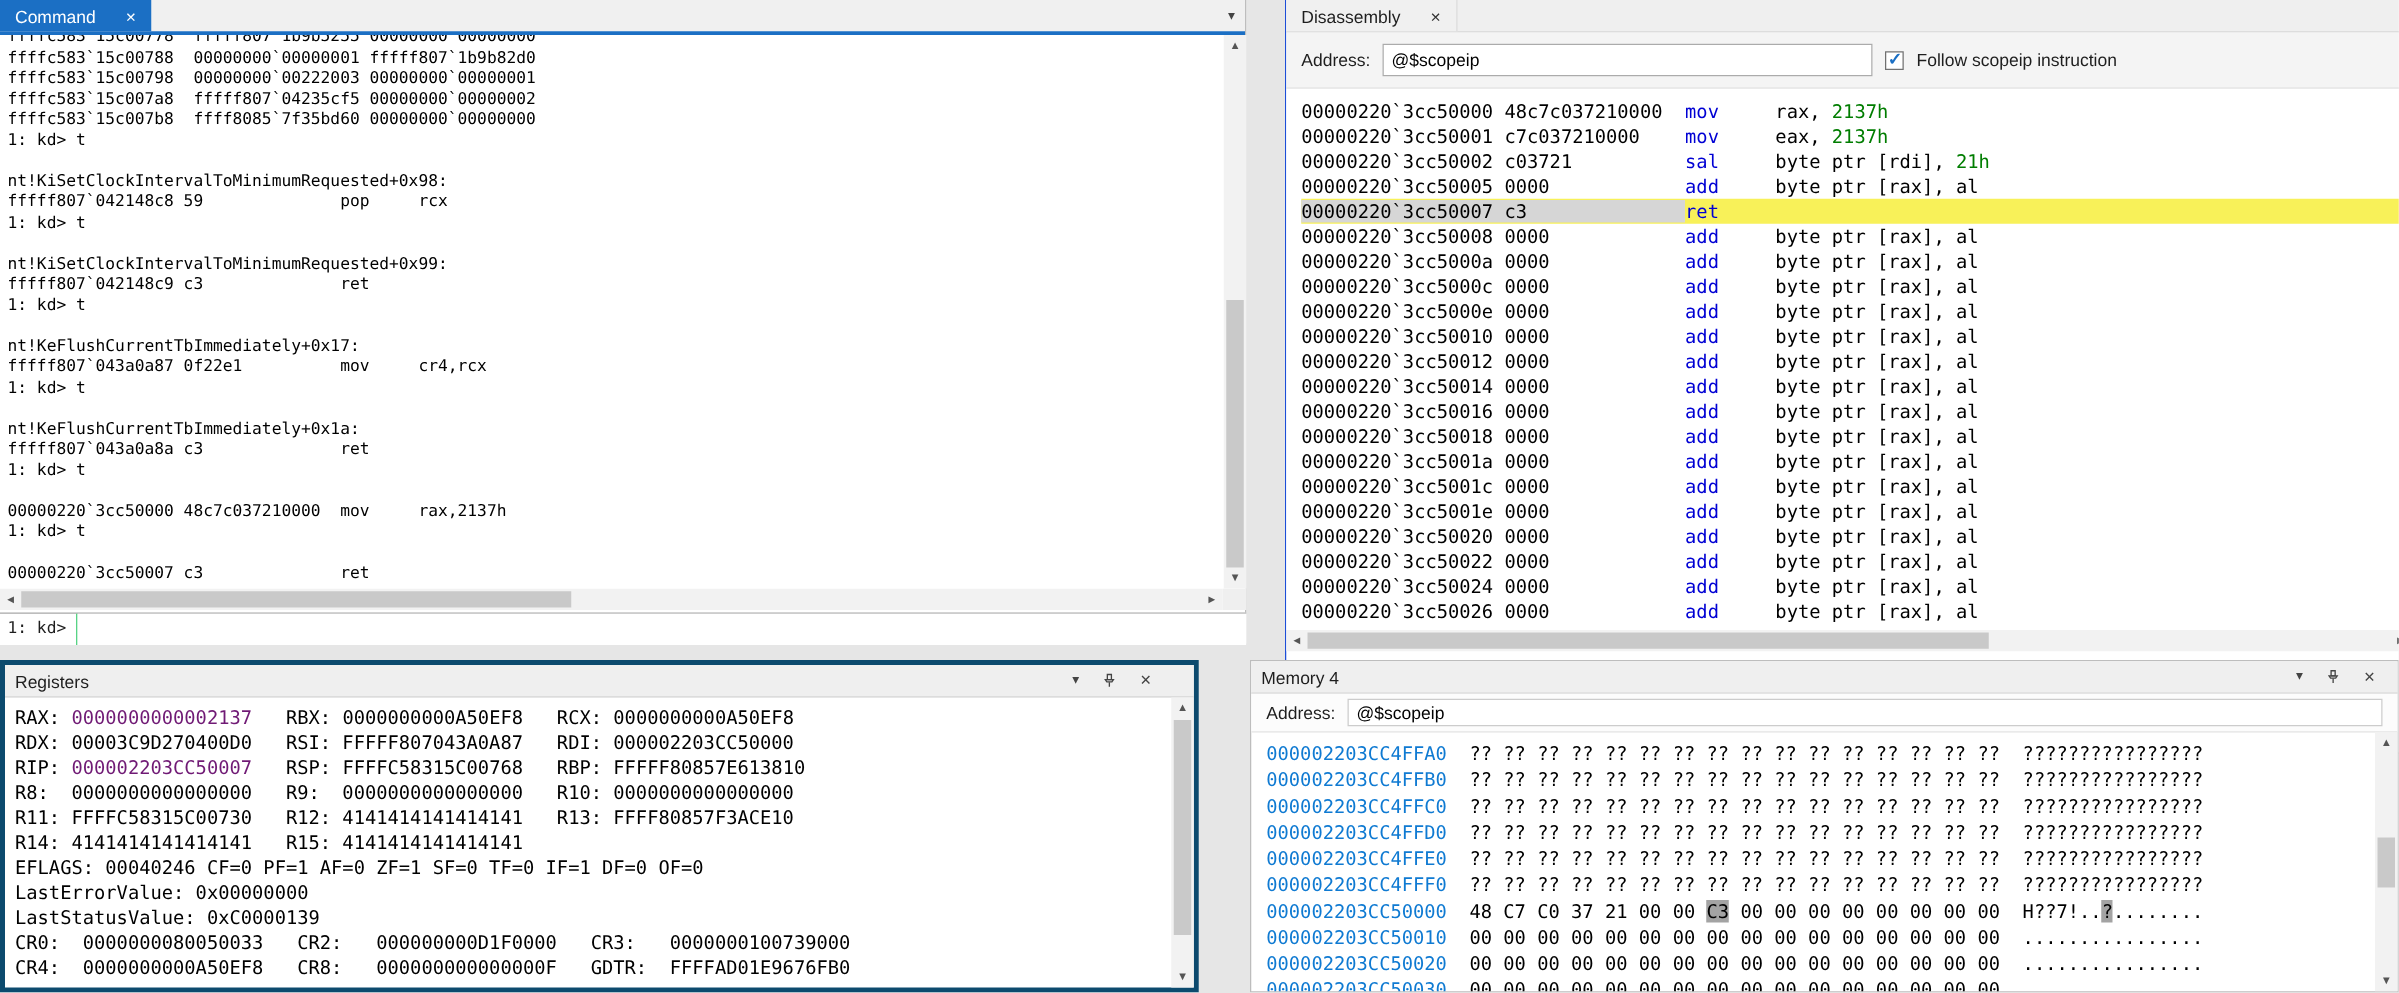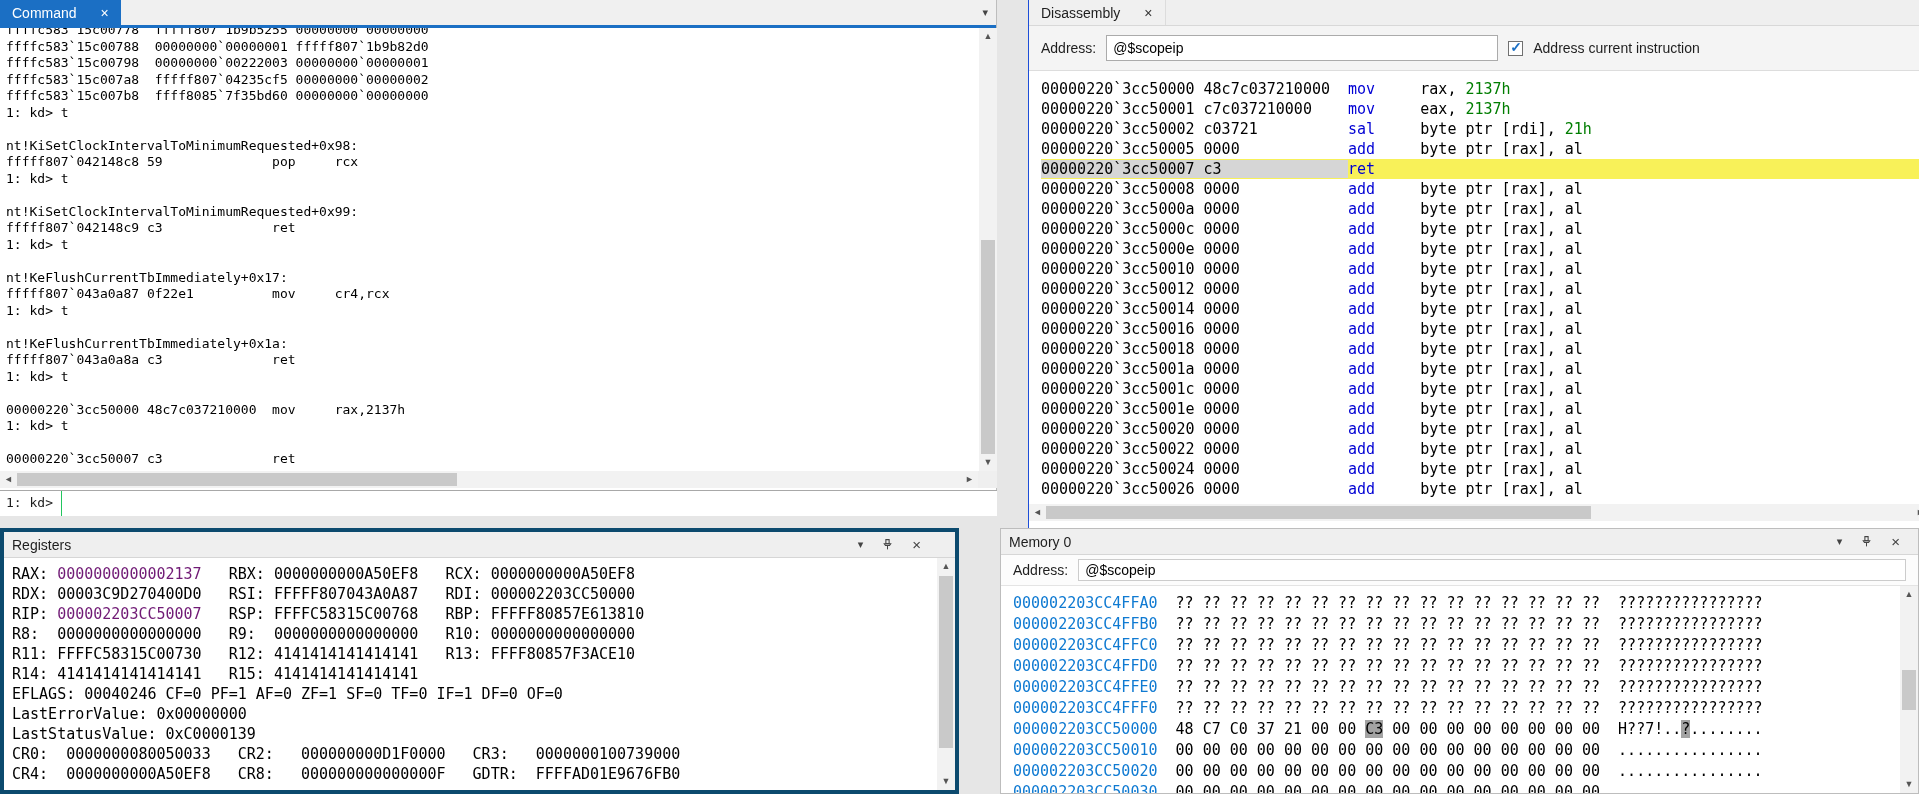--- a/index.html
+++ b/index.html
@@ -117,21 +117,21 @@
       <span class="tabclose" style="color:#333;">×</span>
     </div>
   </div>
 
   <div class="dis-toolbar">
     <span>Address:</span>
     <input class="addr-input" type="text" value="@$scopeip" style="">
     <span class="checkbox checked">
         <span class="chk">✓</span>
       </span>
-    <span>Address current instruction</span>
+    <span>Follow scopeip instruction</span>
   </div>
 
   <div class="dis-content"><div class="drow"><span class="ab">00000220`3cc50000 48c7c037210000  </span><span class="mn">mov     </span><span>rax, </span><span class="num">2137h</span></div><div class="drow"><span class="ab">00000220`3cc50001 c7c037210000    </span><span class="mn">mov     </span><span>eax, </span><span class="num">2137h</span></div><div class="drow"><span class="ab">00000220`3cc50002 c03721          </span><span class="mn">sal     </span><span>byte ptr [rdi], </span><span class="num">21h</span></div><div class="drow"><span class="ab">00000220`3cc50005 0000            </span><span class="mn">add     </span><span>byte ptr [rax], al</span></div><div class="drow cur"><span class="ab sel">00000220`3cc50007 c3              </span><span class="mn">ret     </span></div><div class="drow"><span class="ab">00000220`3cc50008 0000            </span><span class="mn">add     </span><span>byte ptr [rax], al</span></div><div class="drow"><span class="ab">00000220`3cc5000a 0000            </span><span class="mn">add     </span><span>byte ptr [rax], al</span></div><div class="drow"><span class="ab">00000220`3cc5000c 0000            </span><span class="mn">add     </span><span>byte ptr [rax], al</span></div><div class="drow"><span class="ab">00000220`3cc5000e 0000            </span><span class="mn">add     </span><span>byte ptr [rax], al</span></div><div class="drow"><span class="ab">00000220`3cc50010 0000            </span><span class="mn">add     </span><span>byte ptr [rax], al</span></div><div class="drow"><span class="ab">00000220`3cc50012 0000            </span><span class="mn">add     </span><span>byte ptr [rax], al</span></div><div class="drow"><span class="ab">00000220`3cc50014 0000            </span><span class="mn">add     </span><span>byte ptr [rax], al</span></div><div class="drow"><span class="ab">00000220`3cc50016 0000            </span><span class="mn">add     </span><span>byte ptr [rax], al</span></div><div class="drow"><span class="ab">00000220`3cc50018 0000            </span><span class="mn">add     </span><span>byte ptr [rax], al</span></div><div class="drow"><span class="ab">00000220`3cc5001a 0000            </span><span class="mn">add     </span><span>byte ptr [rax], al</span></div><div class="drow"><span class="ab">00000220`3cc5001c 0000            </span><span class="mn">add     </span><span>byte ptr [rax], al</span></div><div class="drow"><span class="ab">00000220`3cc5001e 0000            </span><span class="mn">add     </span><span>byte ptr [rax], al</span></div><div class="drow"><span class="ab">00000220`3cc50020 0000            </span><span class="mn">add     </span><span>byte ptr [rax], al</span></div><div class="drow"><span class="ab">00000220`3cc50022 0000            </span><span class="mn">add     </span><span>byte ptr [rax], al</span></div><div class="drow"><span class="ab">00000220`3cc50024 0000            </span><span class="mn">add     </span><span>byte ptr [rax], al</span></div><div class="drow"><span class="ab">00000220`3cc50026 0000            </span><span class="mn">add     </span><span>byte ptr [rax], al</span></div></div>
 
   <div class="vsb" style="right:0; top:71px; width:18px; height:433px;">
     <div class="sb-arrow" style="top:0;">▲</div>
     <div class="sb-thumb" style="left:2px; right:2px; top:18px; height:52px;"></div>
     <div class="sb-arrow" style="bottom:0;">▼</div>
   </div>
 
@@ -163,21 +163,21 @@
   <div class="reg-content"><div><span>RAX: </span><span class="red">0000000000002137</span><span>   RBX: 0000000000A50EF8   RCX: 0000000000A50EF8</span></div><div><span>RDX: 00003C9D270400D0   RSI: FFFFF807043A0A87   RDI: 000002203CC50000</span></div><div><span>RIP: </span><span class="red">000002203CC50007</span><span>   RSP: FFFFC58315C00768   RBP: FFFFF80857E613810</span></div><div><span>R8:  0000000000000000   R9:  0000000000000000   R10: 0000000000000000</span></div><div><span>R11: FFFFC58315C00730   R12: 4141414141414141   R13: FFFF80857F3ACE10</span></div><div><span>R14: 4141414141414141   R15: 4141414141414141</span></div><div><span>EFLAGS: 00040246 CF=0 PF=1 AF=0 ZF=1 SF=0 TF=0 IF=1 DF=0 OF=0</span></div><div><span>LastErrorValue: 0x00000000</span></div><div><span>LastStatusValue: 0xC0000139</span></div><div><span>CR0:  0000000080050033   CR2:   000000000D1F0000   CR3:   0000000100739000</span></div><div><span>CR4:  0000000000A50EF8   CR8:   000000000000000F   GDTR:  FFFFAD01E9676FB0</span></div></div>
   <div class="vsb" style="right:0; top:26px; width:18px; bottom:0;">
     <div class="sb-arrow" style="top:0;">▲</div>
     <div class="sb-thumb" style="left:2px; right:2px; top:18px; height:172px;"></div>
     <div class="sb-arrow" style="bottom:0;">▼</div>
   </div>
 </div>
 
 <div class="pane" id="mem-pane">
   <div class="tool-title">
-    <span>Memory 0</span>
+    <span>Memory 4</span>
     <span class="title-icons" style="padding-right:10px;">
       <span class="ic">▾</span>
       <span>
           <svg class="pin-svg" width="13" height="13" viewBox="0 0 16 16">
             <g fill="none" stroke="#444" stroke-width="1.3">
               <path d="M6 2h4v5h-4z"></path>
               <path d="M4 7h8l-1.5 2.2h-5z"></path>
               <path d="M8 9.5v4.5"></path>
             </g>
           </svg>

